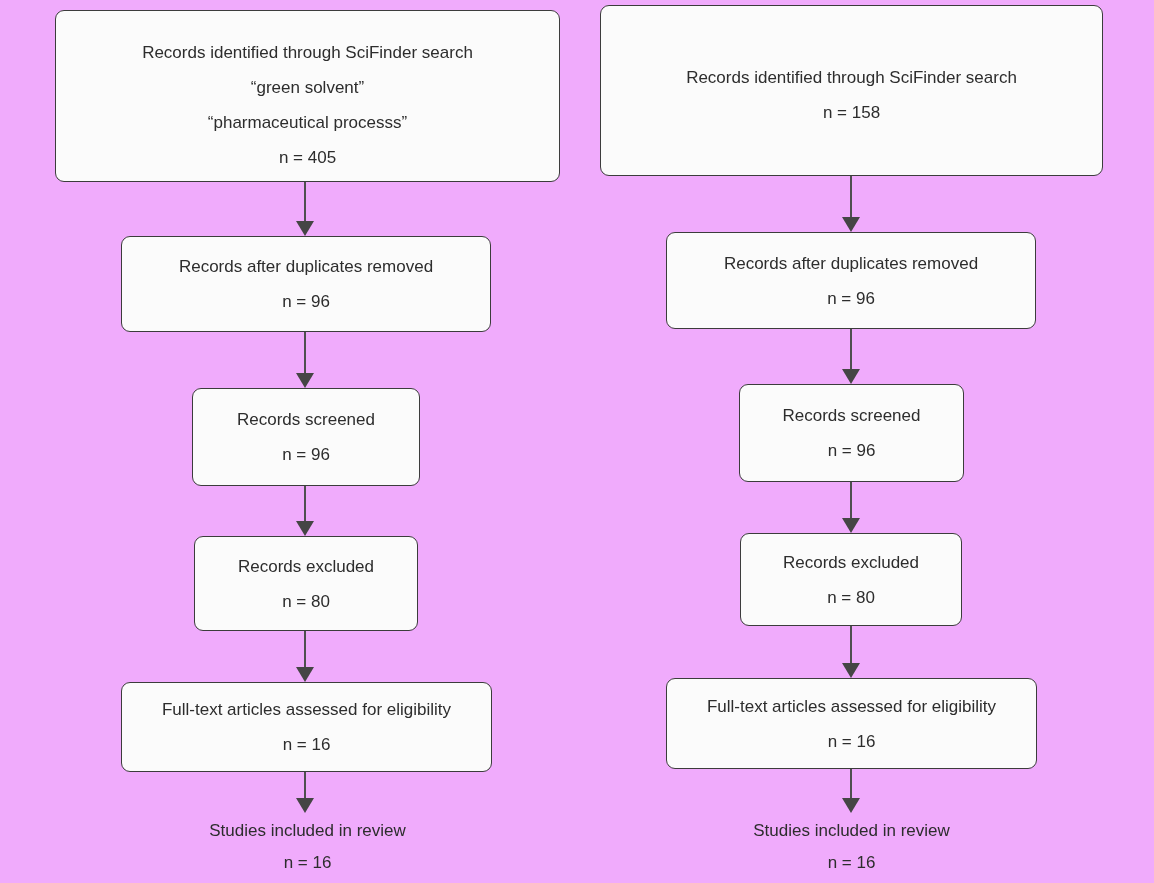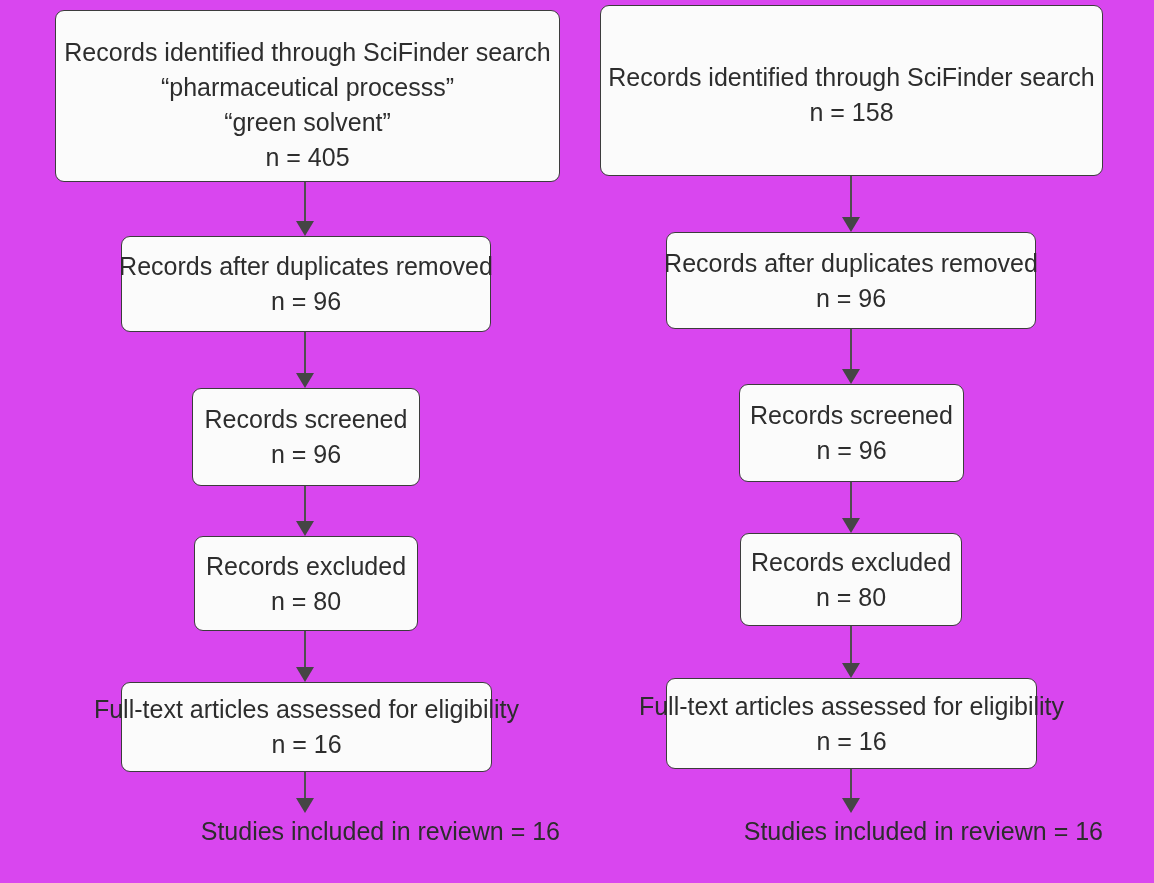--- a/index.html
+++ b/index.html
@@ -5,23 +5,23 @@
   html, body {
     margin: 0;
     padding: 0;
     background: #fbfbfb;
     font-family: "Liberation Sans", "DejaVu Sans", sans-serif;
   }
   #diagram {
     position: relative;
     width: 1154px;
     height: 883px;
-    background: #d946ef;
+    background: #f0abfc;
     color: #2d2d2d;
-    font-size: 25px;
+    font-size: 17px;
     overflow: hidden;
   }
   .fbox {
     position: absolute;
     box-sizing: border-box;
     border: 1.5px solid #3c3c3c;
     border-radius: 9px;
     background: #fbfbfb;
     display: flex;
     flex-direction: column;
@@ -30,21 +30,21 @@
     text-align: center;
   }
   .fbox .line,
   .ftext .line {
     line-height: 35px;
     white-space: nowrap;
   }
   .ftext {
     position: absolute;
     display: flex;
-    flex-direction: row;
+    flex-direction: column;
     align-items: center;
     justify-content: flex-end;
     text-align: center;
   }
   .ftext .line { line-height: 32px; }
   .arrow {
     position: absolute;
     width: 2px;
     background: #4f4f4f;
   }
@@ -84,22 +84,22 @@
   #ra5 { left: 850px; top: 769px; height: 29px; }
   #rf  { left: 600px; top: 815px; width: 503px; }
 </style>
 </head>
 <body>
 
 <div id="diagram">
 
   <div id="lb1" class="fbox">
     <div class="line">Records identified through SciFinder search</div>
+    <div class="line">“green solvent”</div>
     <div class="line">“pharmaceutical processs”</div>
-    <div class="line">“green solvent”</div>
     <div class="line">n = 405</div>
   </div>
   <div id="la1" class="arrow"></div>
 
   <div id="lb2" class="fbox">
     <div class="line">Records after duplicates removed</div>
     <div class="line">n = 96</div>
   </div>
   <div id="la2" class="arrow"></div>
 

